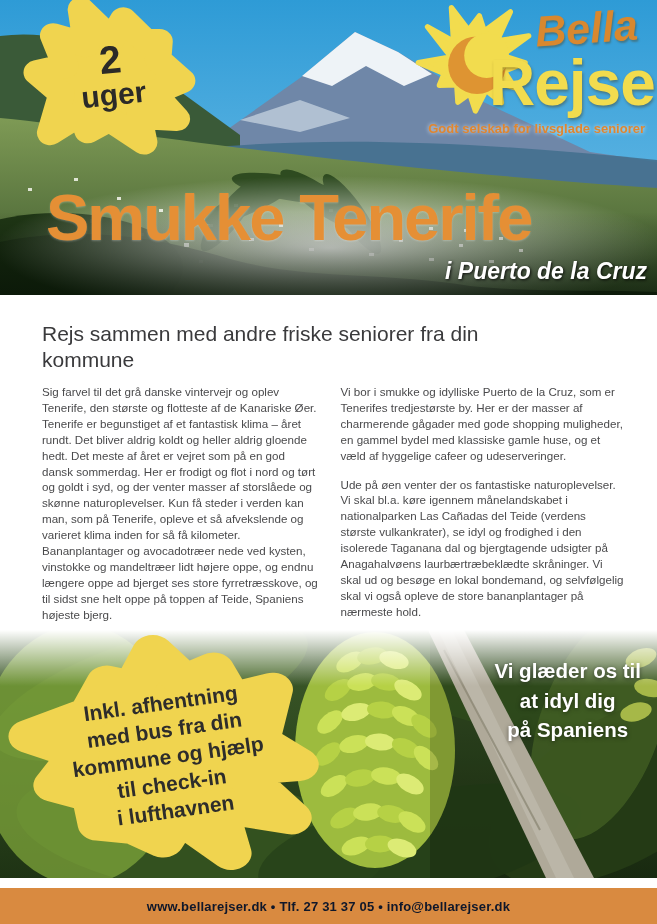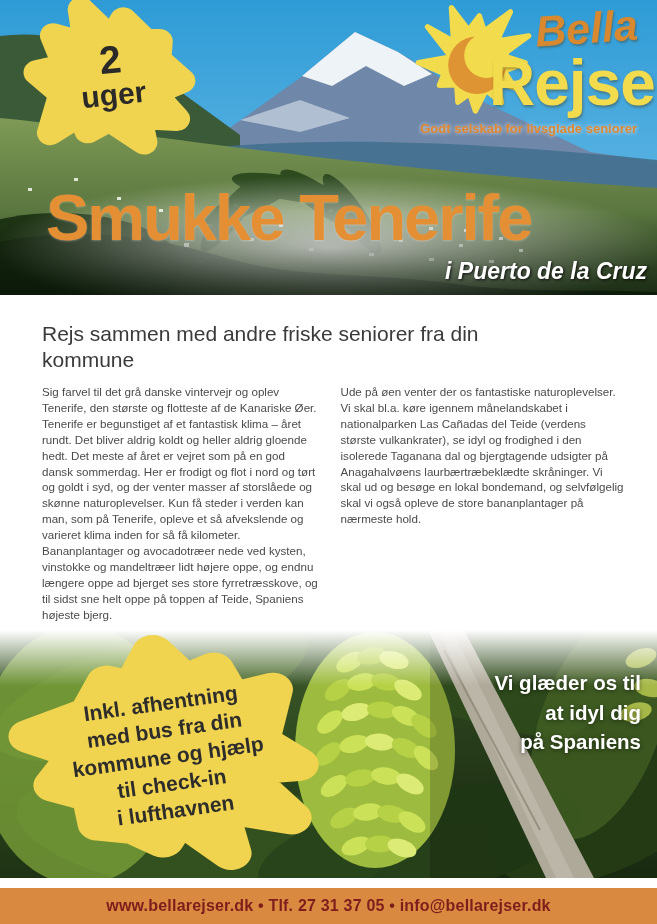--- a/index.html
+++ b/index.html
@@ -22,21 +22,21 @@
     align-items:center;justify-content:center;transform:rotate(-6deg);padding-bottom:6px;}
   .badge-num{font-size:39px;font-weight:bold;color:#2B2A28;line-height:1.0;}
   .badge-unit{font-size:30px;font-weight:bold;color:#2B2A28;line-height:1.05;}
   
   .logo{position:absolute;top:0;right:4px;width:240px;height:150px;}
   .logo-sun{position:absolute;top:-2px;left:0;width:128px;height:128px;}
   .logo-bella{position:absolute;top:4px;left:122px;font-size:43px;font-weight:bold;font-style:italic;
     color:var(--brand-orange,#D8882F);transform:rotate(-4deg);text-shadow:1px 2px 2px rgba(80,50,0,.35);}
   .logo-rejser{position:absolute;top:46px;left:76px;font-size:64px;font-weight:bold;letter-spacing:-1px;
     color:var(--brand-yellow,#F2DC4E);text-shadow:1px 2px 3px rgba(70,45,0,.4);}
-  .logo-tagline{position:absolute;top:121px;right:16px;font-size:13px;font-weight:bold;white-space:nowrap;
+  .logo-tagline{position:absolute;top:121px;right:8px;font-size:13px;font-weight:bold;white-space:nowrap;
     color:#E0862F;text-shadow:0 0 4px rgba(255,255,255,.8);}
   
   .hero-title{position:absolute;left:46px;top:178px;font-size:65px;font-weight:bold;letter-spacing:-2px;
     color:var(--title-orange,#E58F35);white-space:nowrap;line-height:1;text-shadow:0 1px 2px rgba(255,255,255,.25);margin-top:7px;}
   .hero-subtitle{position:absolute;right:10px;top:258px;font-size:23px;font-weight:bold;font-style:italic;
     color:#fff;text-shadow:1px 1px 3px rgba(0,0,0,.85);}
   
   .article{position:absolute;top:295px;left:0;width:657px;height:335px;background:#fff;}
   .article-heading{margin:26px 36px 0 42px;max-width:455px;font-size:21px;line-height:26px;font-weight:normal;
     color:var(--text-dark,#3A3A3C);}
@@ -46,27 +46,27 @@
   .col-right{width:287px;}
   .col p{margin:0 0 13px 0;}
   
   .bottom{position:absolute;top:630px;left:0;width:657px;height:248px;}
   .bottom svg.scene{position:absolute;top:0;left:0;width:100%;height:100%;display:block;}
   .promo{position:absolute;left:-8px;top:-16px;width:352px;height:284px;}
   .promo svg{position:absolute;top:0;left:0;width:100%;height:100%;}
   .promo-text{position:absolute;top:0;left:0;width:100%;height:100%;display:flex;flex-direction:column;
     align-items:center;justify-content:center;transform:rotate(-8deg);}
   .promo-line{font-size:21px;font-weight:bold;color:#2E2D2B;line-height:27px;white-space:nowrap;}
-  .welcome{position:absolute;top:38px;right:16px;text-align:right;}
+  .welcome{position:absolute;top:26px;right:16px;text-align:center;}
   .welcome-line{display:block;font-size:20.5px;font-weight:bold;color:#fff;line-height:29.5px;
     text-shadow:0 1px 4px rgba(0,0,0,.5);}
   
   .footer{position:absolute;left:0;bottom:0;width:657px;height:36px;background:var(--footer-orange,#D98A40);
     display:flex;align-items:center;justify-content:center;}
-  .footer-contact{font-size:16px;font-weight:bold;color:#7f1d1d;letter-spacing:.2px;}
+  .footer-contact{font-size:13px;font-weight:bold;color:#0f172a;letter-spacing:.2px;}
 </style>
 </head>
 <body>
 
 <div class="page">
 
   <div class="hero">
     <svg class="scene" viewBox="0 0 657 295" preserveAspectRatio="none">
       <defs>
         <linearGradient id="sky" x1="0" y1="0" x2="0" y2="1">
@@ -169,20 +169,21 @@
     <div class="hero-subtitle">i Puerto de la Cruz</div>
   </div>
 
   <div class="article">
     <h2 class="article-heading">Rejs sammen med andre friske seniorer fra din kommune</h2>
     <div class="columns">
       <div class="col col-left">
         <p>Sig farvel til det grå danske vintervejr og oplev Tenerife, den største og flotteste af de Kanariske Øer. Tenerife er begunstiget af et fantastisk klima – året rundt. Det bliver aldrig koldt og heller aldrig gloende hedt. Det meste af året er vejret som på en god dansk sommerdag. Her er frodigt og flot i nord og tørt og goldt i syd, og der venter masser af storslåede og skønne naturoplevelser. Kun få steder i verden kan man, som på Tenerife, opleve et så afvekslende og varieret klima inden for så få kilometer. Bananplantager og avocadotræer nede ved kysten, vinstokke og mandeltræer lidt højere oppe, og endnu længere oppe ad bjerget ses store fyrretræsskove, og til sidst sne helt oppe på toppen af Teide, Spaniens højeste bjerg.</p>
       </div>
       <div class="col col-right">
+        <p>Vi bor i smukke og idylliske Puerto de la Cruz, som er Tenerifes tredjestørste by. Her er der masser af charmerende gågader med gode shopping muligheder, en gammel bydel med klassiske gamle huse, og et væld af hyggelige cafeer og udeserveringer.</p>
         <p>Ude på øen venter der os fantastiske naturoplevelser. Vi skal bl.a. køre igennem månelandskabet i nationalparken Las Cañadas del Teide (verdens største vulkankrater), se idyl og frodighed i den isolerede Taganana dal og bjergtagende udsigter på Anagahalvøens laurbærtræbeklædte skråninger. Vi skal ud og besøge en lokal bondemand, og selvfølgelig skal vi også opleve de store bananplantager på nærmeste hold.</p>
       </div>
     </div>
   </div>
 
   <div class="bottom">
     <svg class="scene" viewBox="0 0 657 248" preserveAspectRatio="none">
       <defs>
         <linearGradient id="leaf" x1="0" y1="0" x2="0" y2="1">
           <stop offset="0" stop-color="#3E5C2A"></stop>

